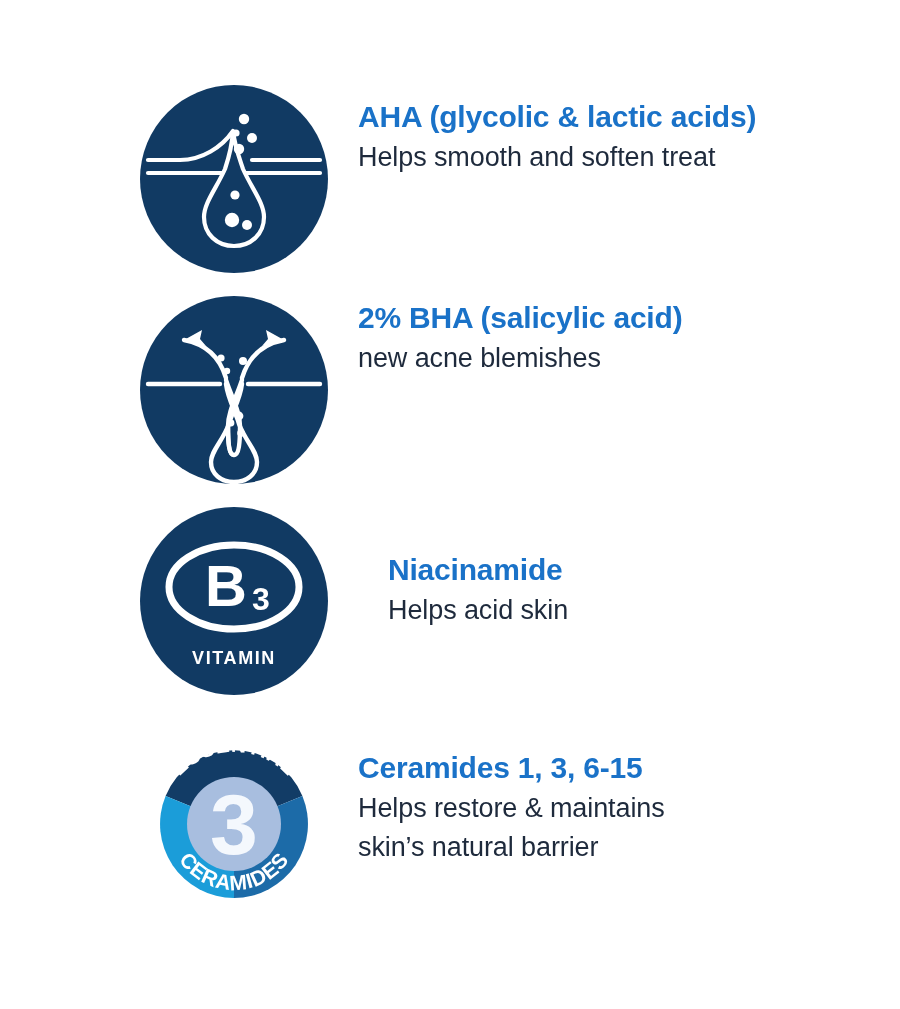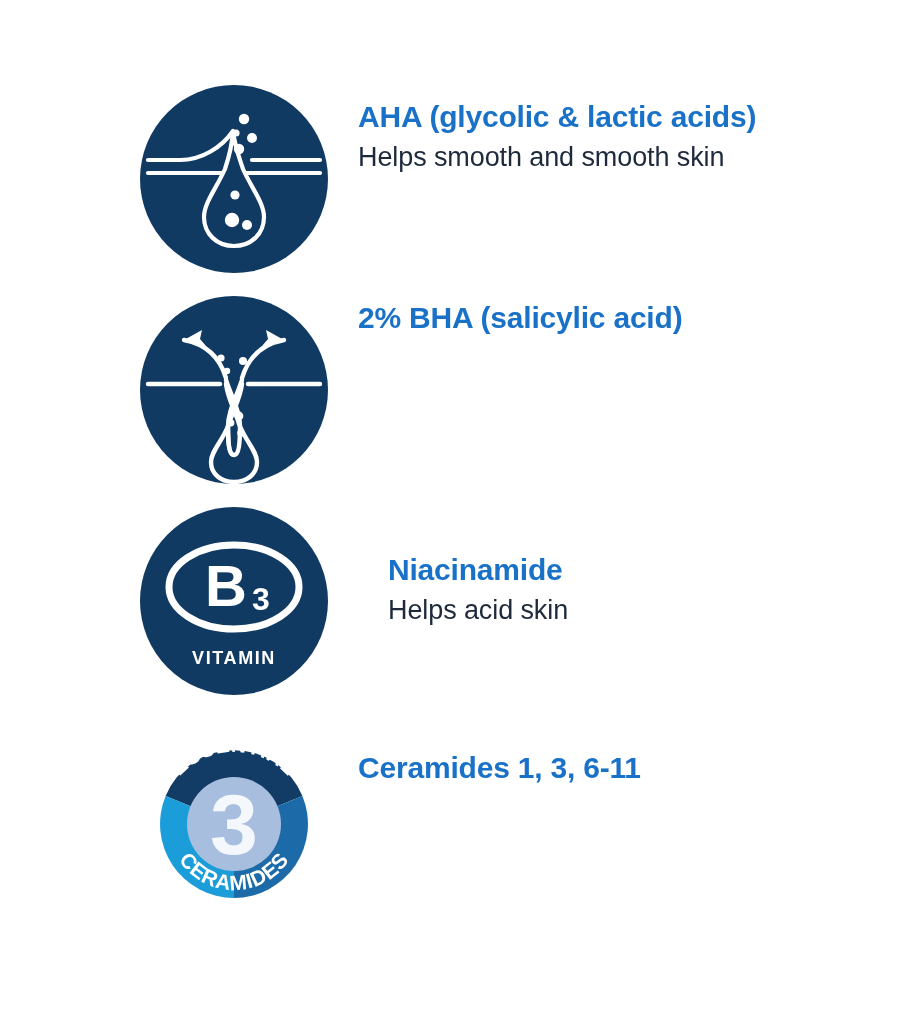--- a/index.html
+++ b/index.html
@@ -102,21 +102,21 @@
             <circle cx="99" cy="64" r="5.2"></circle>
             <circle cx="95" cy="110" r="4.6"></circle>
             <circle cx="92" cy="135" r="7.2"></circle>
             <circle cx="107" cy="140" r="5.0"></circle>
           </g>
         </svg>
       </div>
       <div class="text-block">
         <div class="feature-title">AHA (glycolic &amp; lactic acids)</div>
         <div class="feature-desc">
-          <span class="line">Helps smooth and smooth skin</span>
+          <span class="line">Helps smooth and soften treat</span>
         </div>
       </div>
     </div>
 
     <div class="feature-row" data-index="1">
       <div class="icon-wrap">
         <svg viewBox="0 0 188 188" xmlns="http://www.w3.org/2000/svg">
           <circle cx="94" cy="94" r="94" fill="#113a63"></circle>
           <g fill="none" stroke="#ffffff" stroke-width="4.4" stroke-linecap="round">
 
@@ -149,20 +149,21 @@
             <circle cx="95" cy="105" r="3.4"></circle>
             <circle cx="99" cy="120" r="4.4"></circle>
             <circle cx="91" cy="127" r="3.4"></circle>
             <circle cx="101" cy="137" r="3.8"></circle>
           </g>
         </svg>
       </div>
       <div class="text-block">
         <div class="feature-title">2% BHA (salicylic acid)</div>
         <div class="feature-desc">
+          <span class="line">new acne blemishes</span>
         </div>
       </div>
     </div>
 
     <div class="feature-row" data-index="2">
       <div class="icon-wrap">
         <svg viewBox="0 0 188 188" xmlns="http://www.w3.org/2000/svg">
           <circle cx="94" cy="94" r="94" fill="#113a63"></circle>
           <ellipse cx="94" cy="80" rx="65" ry="42" fill="none" stroke="#ffffff" stroke-width="7"></ellipse>
           <text x="86" y="99" fill="#ffffff" font-family="Liberation Sans, sans-serif" font-size="58" font-weight="bold" text-anchor="middle">B</text>
@@ -198,18 +199,22 @@
 
           <text fill="#ffffff" font-family="Liberation Sans, sans-serif" font-size="21" font-weight="bold" letter-spacing="0.6">
             <textPath href="#arc-top" startOffset="50%" text-anchor="middle">ESSENTIAL</textPath>
           </text>
           <text fill="#ffffff" font-family="Liberation Sans, sans-serif" font-size="21" font-weight="bold" letter-spacing="0.6">
             <textPath href="#arc-bottom" startOffset="50%" text-anchor="middle">CERAMIDES</textPath>
           </text>
         </svg>
       </div>
       <div class="text-block">
-        <div class="feature-title">Ceramides 1, 3, 6-11</div>
+        <div class="feature-title">Ceramides 1, 3, 6-15</div>
+        <div class="feature-desc">
+          <span class="line">Helps restore &amp; maintains</span>
+          <span class="line">skin’s natural barrier</span>
+        </div>
       </div>
     </div>
 
   </div>
 </div>
 
 </body></html>

